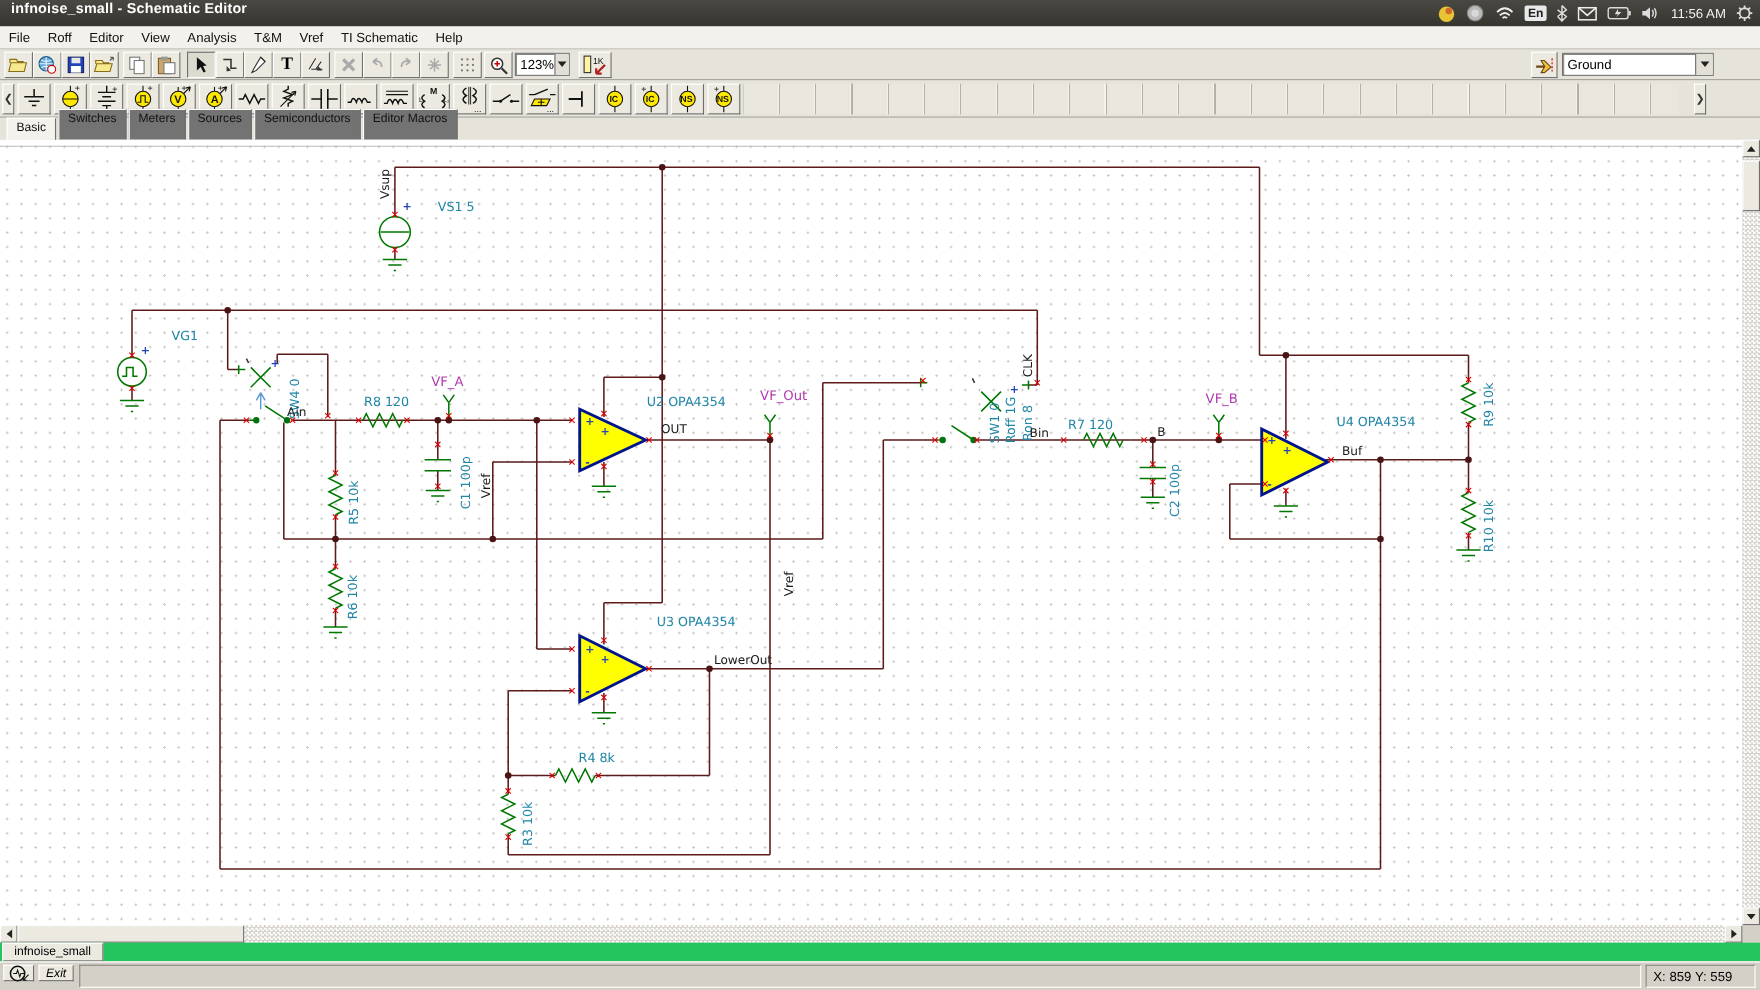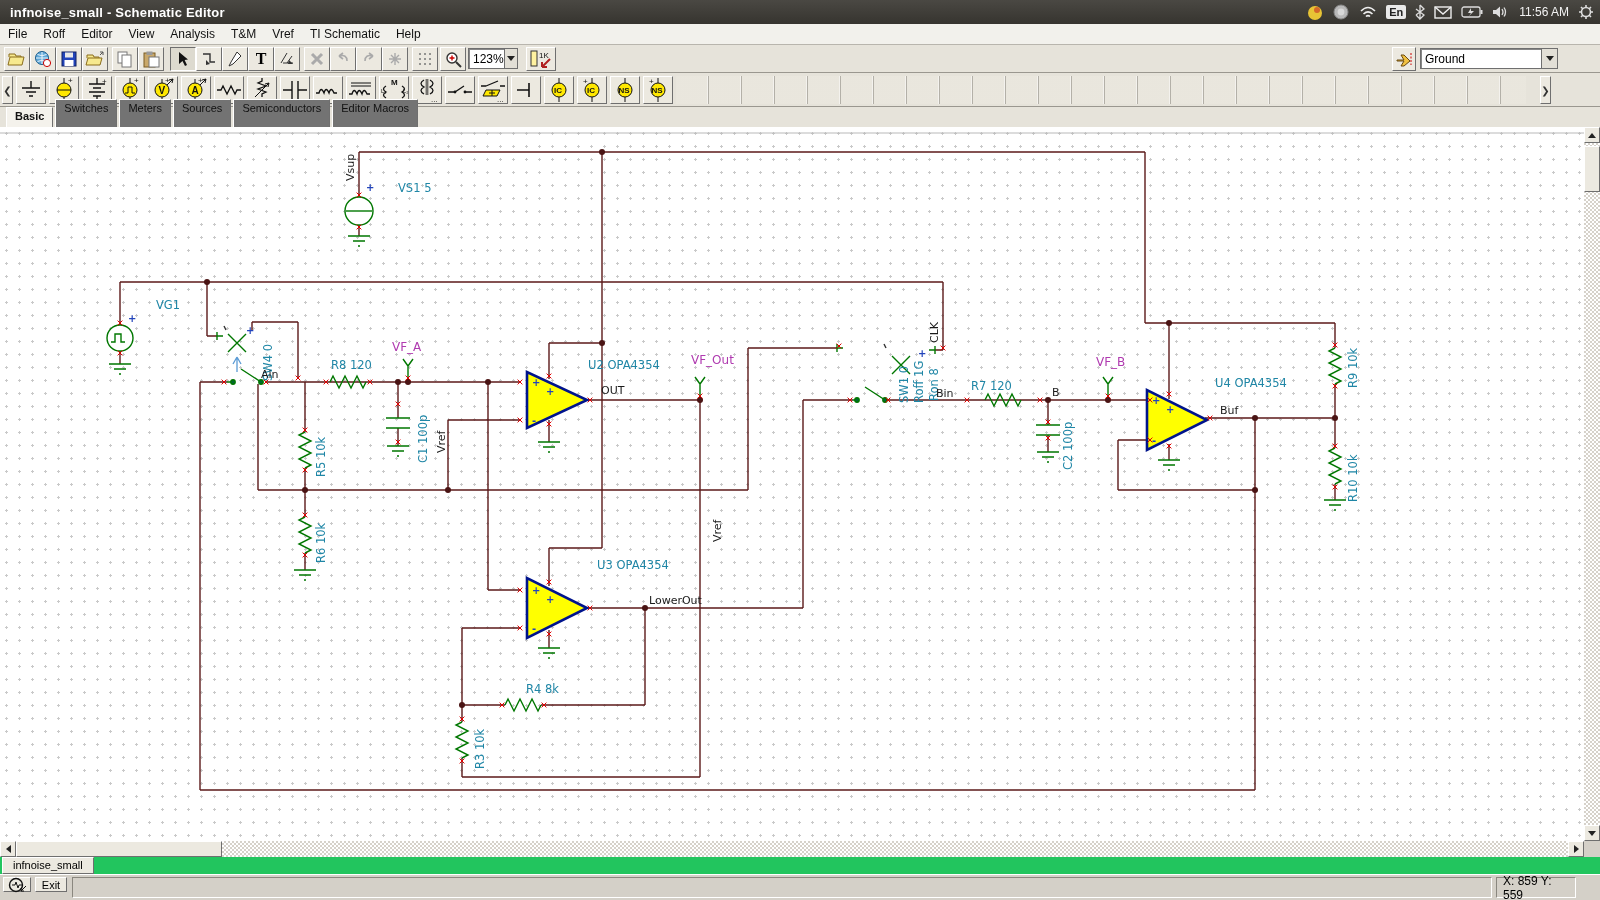--- a/index.html
+++ b/index.html
@@ -1,20 +1,20 @@
 <!DOCTYPE html>
 <html><head>
 <meta charset="utf-8">
 <style>
   * { margin:0; padding:0; box-sizing:border-box; }
   html,body { width:1600px; height:900px; overflow:hidden; font-family:"Liberation Sans",sans-serif; background:#D4D0C8; }
 
   
   #titlebar { position:absolute; left:0; top:0; width:1600px; height:24px;
-    background:linear-gradient(#4a4843,#36342f); color:#fff; display:flex; align-items:center; }
+    background:linear-gradient(#4a4843,#36342f); color:#fff; display:flex; align-items:flex-start; }
   #titlebar .title { font-weight:bold; font-size:13px; padding-left:10px; letter-spacing:.2px; }
   #tray { position:absolute; right:6px; top:0; height:24px; display:flex; align-items:center; gap:9px; color:#eee; }
   #tray .lang { background:#e9e9e9; color:#222; font-size:11px; font-weight:bold; border-radius:2px; padding:0 3px; line-height:14px; }
   #tray .clock { font-size:12px; color:#f2f2f2; }
   #tray svg { display:block; }
 
   
   #menubar { position:absolute; left:0; top:24px; width:1600px; height:21px; background:#F2F1EC;
     border-bottom:1px solid #B8B5AD; display:flex; align-items:center; font-size:12px; color:#111; }
   #menubar span { padding:2px 8px; cursor:default; }
@@ -40,42 +40,42 @@
   .chev { position:absolute; top:3px; width:11px; height:28px; background:#ECE9E0;
     border:1px solid #6f6f6f; border-top-color:#fff; border-left-color:#fff;
     font-size:10px; display:flex; align-items:center; justify-content:center; color:#333; }
   #pal-filler { position:absolute; top:3px; height:28px;
     background:repeating-linear-gradient(90deg,#ECE9E0 0 31px,#fff 31px 32px,#8a877f 32px 33px); opacity:.55; }
 
   
   #tabsrow { position:absolute; left:0; top:107px; width:1600px; height:20px; background:#E6E3DA; display:flex; align-items:flex-end; padding-left:6px; }
   .ctab { height:28px; background:#737373; border:1px solid #6f6f6f; border-bottom:none; border-top-color:#fff; border-left-color:#fff;
     font-size:11px; padding:2px 8px 0 8px; margin-right:2px; color:#111; }
-  .ctab.active { background:#F4F2EC; height:20px; font-weight:bold; position:relative; z-index:2; }
+  .ctab.active { background:#F4F2EC; height:20px; font-weight:normal; position:relative; z-index:2; }
 
   
   #canvas { position:absolute; left:0; top:127px; width:1584px; height:714px; background:#fff;
     background-image:radial-gradient(#c9c9c9 1px, transparent 1.2px); background-size:13px 13px; overflow:hidden; }
   #canvas svg { position:absolute; left:0; top:0; }
 
   
   .sb { position:absolute; background:repeating-conic-gradient(#fff 0 25%, #d6d2ca 0 50%) 0 0/4px 4px; }
   .sbtn { position:absolute; background:#ECE9E0; border-top:1px solid #fff; border-left:1px solid #fff;
     border-right:1px solid #6f6f6f; border-bottom:1px solid #6f6f6f; display:flex; align-items:center; justify-content:center; }
   .thumb { position:absolute; background:#ECE9E0; border-top:1px solid #fff; border-left:1px solid #fff;
     border-right:1px solid #6f6f6f; border-bottom:1px solid #6f6f6f; }
   .tri { width:0; height:0; }
 
   
   #sheetrow { position:absolute; left:0; top:857px; width:1600px; height:17px; background:#22c55e; }
   #sheettab { position:absolute; left:2px; top:0; height:17px; background:#ECE9E0; border:1px solid #6f6f6f;
     border-top-color:#fff; border-left-color:#fff; font-size:11px; padding:1px 10px 0 10px; }
   #statusbar { position:absolute; left:0; top:874px; width:1600px; height:26px; background:#D4D0C8; border-top:1px solid #fff; }
   #statusbar .btn { position:absolute; top:2px; height:15px; background:#ECE9E0; border-top:1px solid #fff; border-left:1px solid #fff;
-    border-right:1px solid #6f6f6f; border-bottom:1px solid #6f6f6f; font-size:11px; display:flex; align-items:center; justify-content:center; }
+    border-right:1px solid #6f6f6f; border-bottom:1px solid #6f6f6f; font-size:11px; display:flex; align-items:center; justify-content:center;font-style:italic; }
   .sunkfield { position:absolute; top:2px; height:21px; border:1px solid #8a877f; border-bottom-color:#fff; border-right-color:#fff;
     background:#D4D0C8; font-size:12px; display:flex; align-items:center; padding:0 6px; }
 </style>
 </head>
 <body>
 
 <div id="titlebar">
   <div class="title">infnoise_small - Schematic Editor</div>
   <div id="tray">
     <svg width="17" height="17">
@@ -637,14 +637,14 @@
 <div id="statusbar">
   <div class="btn" style="left:3px; width:28px">
     <svg width="20" height="16">
         <circle cx="9" cy="8" r="6.5" fill="none" stroke="#111" stroke-width="1.4"></circle>
         <path d="M5,8 h3 l1,-3 l2,6 l1,-3 h3" stroke="#111" fill="none"></path>
         <path d="M14,14 L19,9 M14,14 l0,-3 m0,3 l3,0" stroke="#111" fill="none"></path>
       </svg>
   </div>
   <div class="btn" style="left:35px; width:32px">Exit</div>
   <div class="sunkfield" style="left:72px; width:1420px"></div>
-  <div class="sunkfield" style="left:1496px; width:80px">X: 859  Y: 559</div>
+  <div class="sunkfield" style="left:1496px; width:100px">X: 859  Y: 559</div>
 </div>
 
 </body></html>

